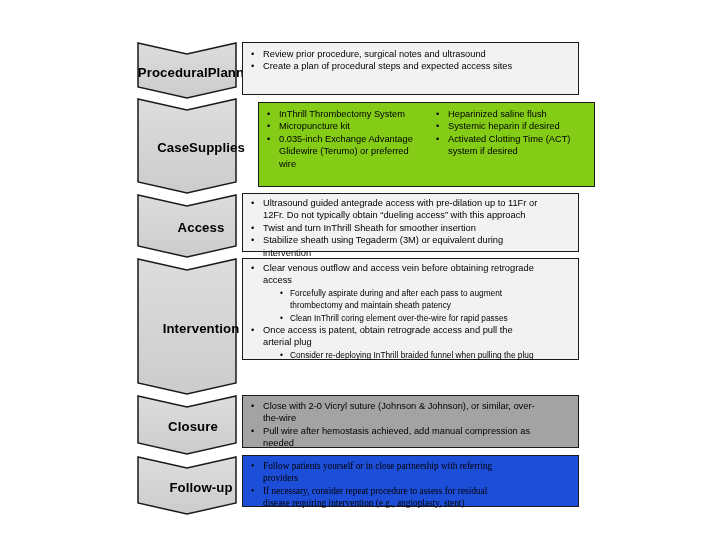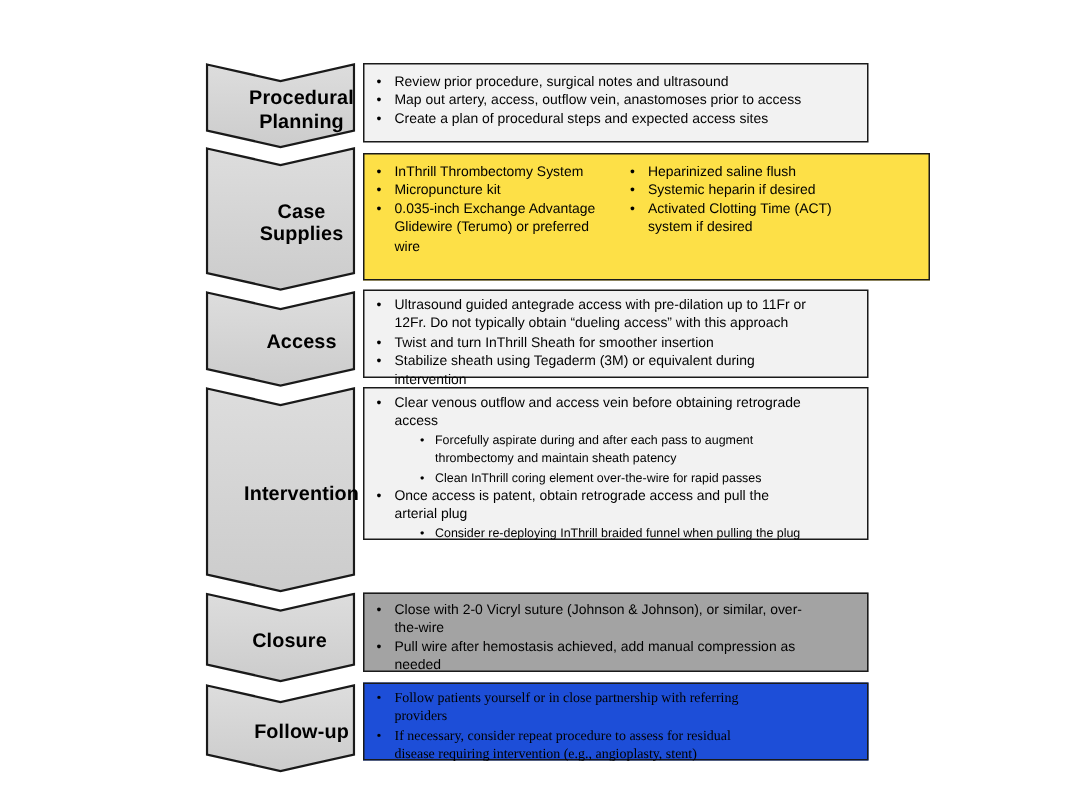--- a/index.html
+++ b/index.html
@@ -4,21 +4,21 @@
 <style>
   html,body{margin:0;padding:0;background:#ffffff;}
   .stage{
     position:relative;width:720px;height:540px;background:#ffffff;
     font-family:"Liberation Sans",sans-serif;overflow:hidden;color:#000;
   }
   .chev{position:absolute;}
   .chev svg{display:block;}
   .chev-label{
     position:absolute;left:0;top:0;right:0;bottom:0;
-    display:flex;flex-direction:column;align-items:center;justify-content:center;
+    display:flex;flex-direction:row;align-items:center;justify-content:center;
     padding-top:3px;text-align:left;
     font-weight:bold;font-size:13.2px;line-height:15.5px;letter-spacing:.1px;margin-left:28px;
   }
   .box{
     position:absolute;box-sizing:border-box;background:#f2f2f2;
     border:1.5px solid #1a1a1a;padding:20px 2px 2px 6px;
   }
   ul.blist{list-style:none;margin:0;padding:0 0 0 2px;}
   li.l1{
     position:relative;padding-left:12px;font-size:9.3px;line-height:12.4px;
@@ -50,40 +50,39 @@
           <polygon points="1,1 50,12 99,1 99,45 50,56 1,45" fill="url(#g0)" stroke="#1a1a1a" stroke-width="1.5" stroke-linejoin="miter"></polygon>
         </svg>
         <div class="chev-label">
           <div>Procedural</div>
           <div>Planning</div>
         </div>
       </div>
       <div class="box" style="left: 242px; top: 42px; width: 337px; height: 53px; padding-top: 5px; background: rgb(242, 242, 242); border-color: rgb(26, 26, 26);">
         <ul class="blist">
           <li class="l1">Review prior procedure, surgical notes and ultrasound</li>
-          <li class="l1">Map out artery, access, outflow vein, anastomoses prior to access</li>
           <li class="l1">Create a plan of procedural steps and expected access sites</li>
         </ul>
       </div>
       <div class="chev" style="left: 137px; top: 98px; width: 100px; height: 97px;">
         <svg width="100" height="97" viewBox="0 0 100 97">
           <defs>
             <linearGradient id="g1" x1="0" y1="0" x2="0" y2="1">
               <stop offset="0" stop-color="#dddddd"></stop>
               <stop offset="1" stop-color="#cccccc"></stop>
             </linearGradient>
           </defs>
           <polygon points="1,1 50,12 99,1 99,84 50,95 1,84" fill="url(#g1)" stroke="#1a1a1a" stroke-width="1.5" stroke-linejoin="miter"></polygon>
         </svg>
         <div class="chev-label">
           <div>Case</div>
           <div>Supplies</div>
         </div>
       </div>
-      <div class="box" style="left: 242px; top: 102px; width: 378px; height: 85px; padding-top: 5px; background: #fde047; border-color: rgb(26, 26, 26);">
+      <div class="box" style="left: 258px; top: 102px; width: 337px; height: 85px; padding-top: 5px; background: #84cc16; border-color: rgb(26, 26, 26);">
         <div class="cols">
           <ul class="blist col-left">
             <li class="l1">InThrill Thrombectomy System</li>
             <li class="l1">Micropuncture kit</li>
             <li class="l1">0.035-inch Exchange Advantage
 Glidewire (Terumo) or preferred
 wire</li>
           </ul>
           <ul class="blist col-right">
             <li class="l1">Heparinized saline flush</li>

